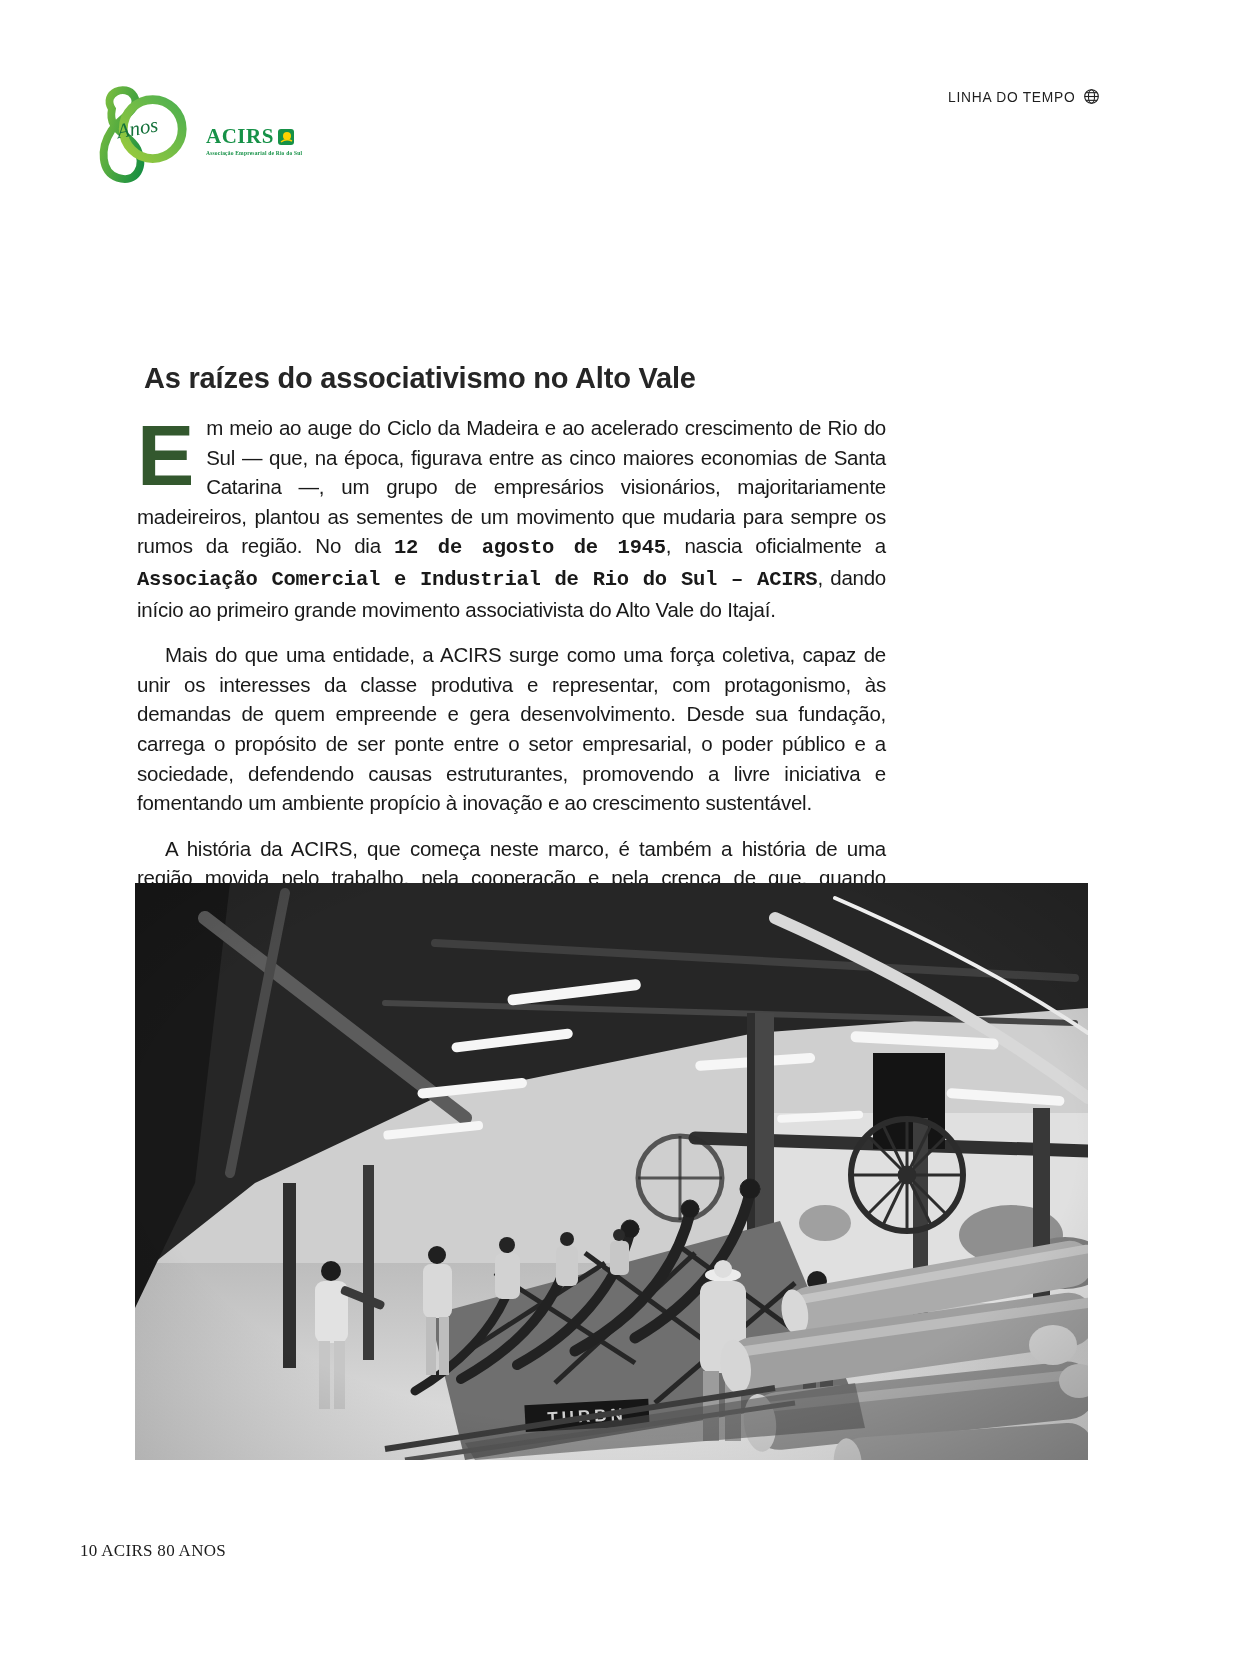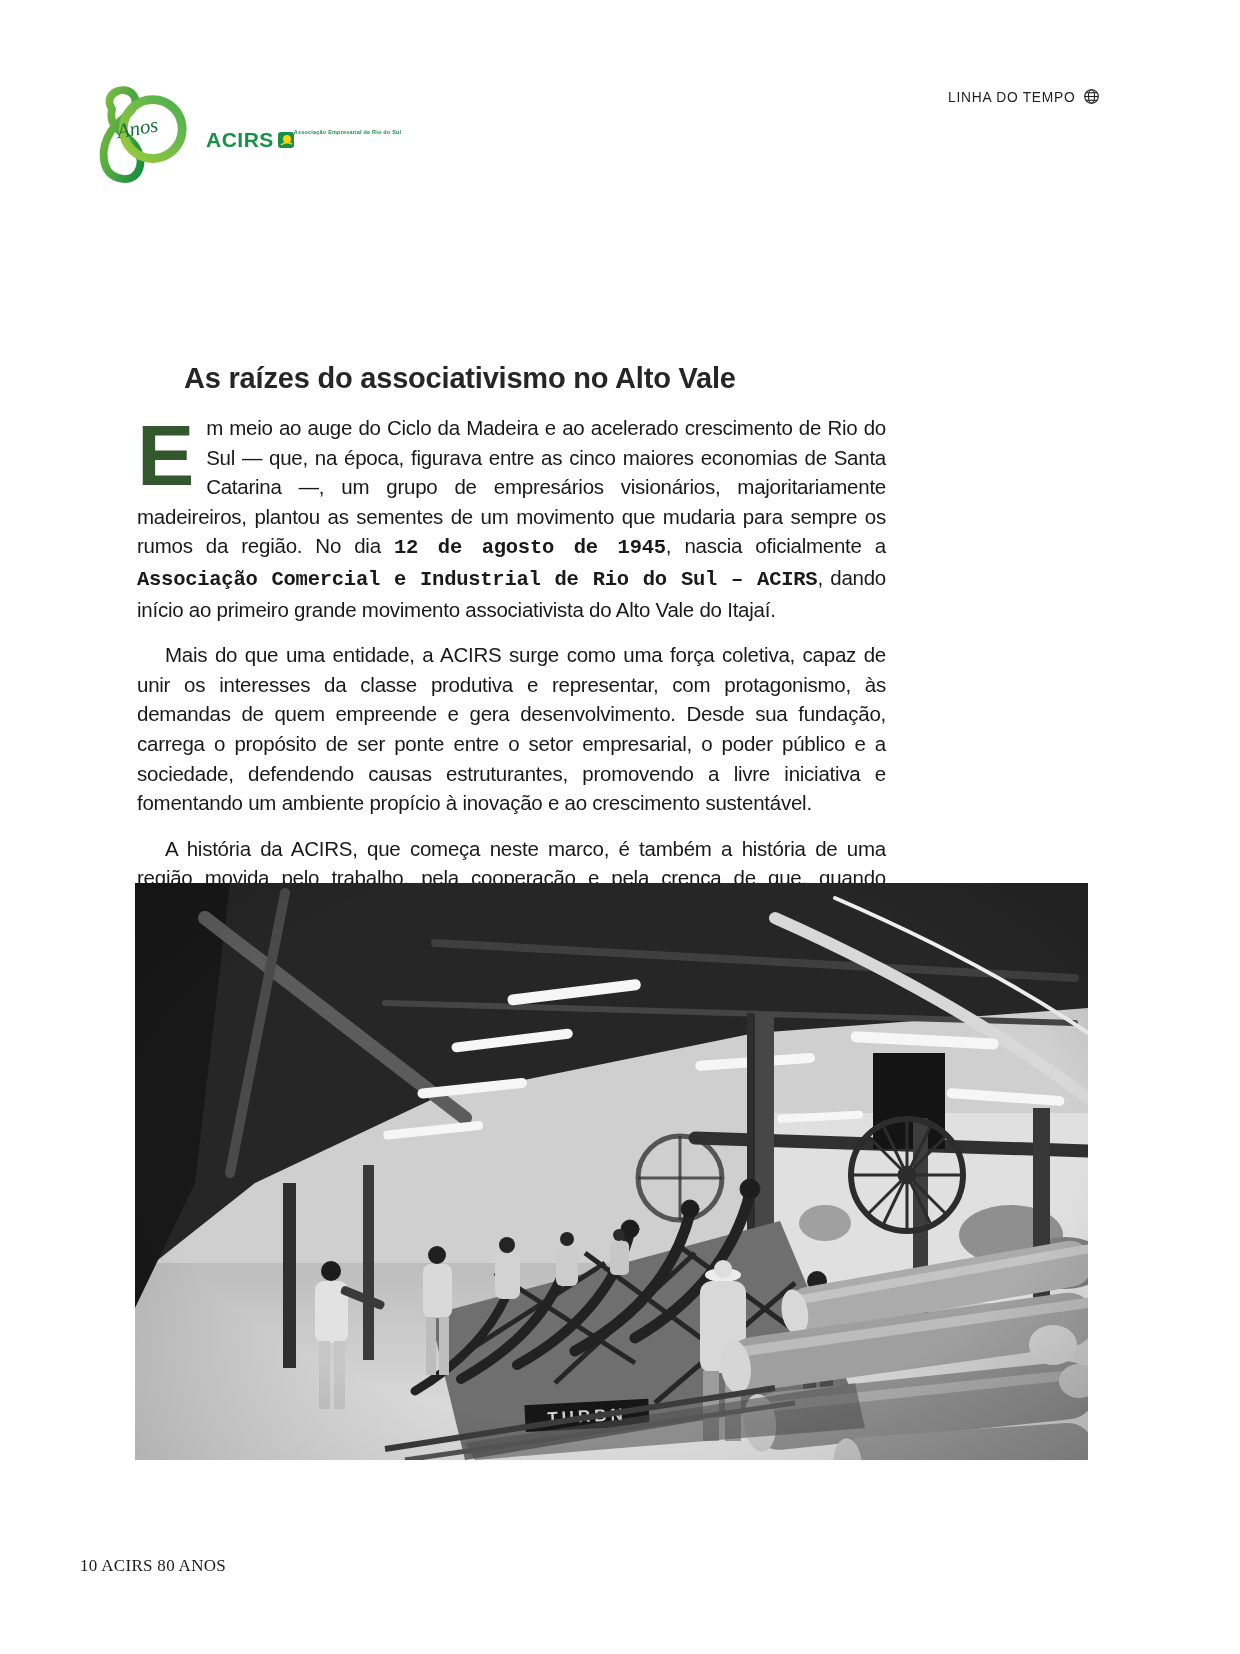--- a/index.html
+++ b/index.html
@@ -2,50 +2,50 @@
 <html lang="pt"><head>
 <meta charset="utf-8">
 <style>
   html,body{margin:0;padding:0;background:#ffffff;}
   .page{position:relative;width:1240px;height:1654px;background:#ffffff;overflow:hidden;
         font-family:"Liberation Sans",sans-serif;color:#1a1a1a;}
 
   
   .header-logo{position:absolute;left:78px;top:78px;display:flex;align-items:center;gap:10px;}
   .anos-mark{width:118px;height:112px;}
-  .acirs-block{display:flex;flex-direction:row;margin-top:12px;}
+  .acirs-block{display:flex;flex-direction:column;margin-top:12px;font-family:Liberation Serif, serif;}
   .acirs-row{display:flex;align-items:center;gap:4px;}
   .acirs-word{font-size:21px;font-weight:bold;letter-spacing:.5px;color:#169147;}
   .acirs-sub{font-size:5.5px;color:#169147;letter-spacing:.2px;margin-top:1px;font-weight:bold;}
   .section-label{position:absolute;top:88px;right:140px;display:flex;gap:8px;}
   .section-label span{font-size:15px;letter-spacing:.8px;color:#1f1f1f;
         font-family:"Liberation Sans",sans-serif;transform:scaleX(.92);transform-origin:right;}
   .globe{width:17px;height:17px;}
 
   
   .title{position:absolute;left:137px;top:258px;font-size:55px;font-weight:bold;
          letter-spacing:-.5px;color:#2d5a2f;}
-  .subtitle{position:absolute;left:144px;top:338px;font-size:29px;color:#262626;letter-spacing:-.2px;margin-left:40px;}
+  .subtitle{position:absolute;left:144px;top:338px;font-size:29px;color:#262626;letter-spacing:-.2px;}
 
   .body-col{position:absolute;left:137px;top:413px;width:749px;
             font-size:20.5px;line-height:29.6px;text-align:justify;color:#191919;
             letter-spacing:-.25px;}
   .body-col p{margin:0 0 16px 0;}
   .body-col p.indent{text-indent:28px;}
   .dropcap{float:left;font-size:86px;line-height:72px;font-weight:bold;color:#33582e;
            padding:6px 12px 0 0;}
   b{letter-spacing:-.25px;font-family:Liberation Mono, monospace;}
 
   
   .photo{position:absolute;left:135px;top:883px;width:953px;height:577px;background:#dcdcdc;}
   .photo svg{display:block;width:100%;height:100%;}
 
   
   .folio{position:absolute;left:80px;top:1541px;font-family:"Liberation Serif",serif;
-         font-size:17px;color:#1c1c1c;letter-spacing:.3px;margin-top:15px;}
+         font-size:17px;color:#1c1c1c;letter-spacing:.3px;}
 </style>
 </head>
 <body>
 
 <div class="page">
 
   <div class="header-logo">
     <svg class="anos-mark" viewBox="0 0 120 114">
       <defs>
         <linearGradient id="lg1" x1="0" y1="0" x2="1" y2="1">

